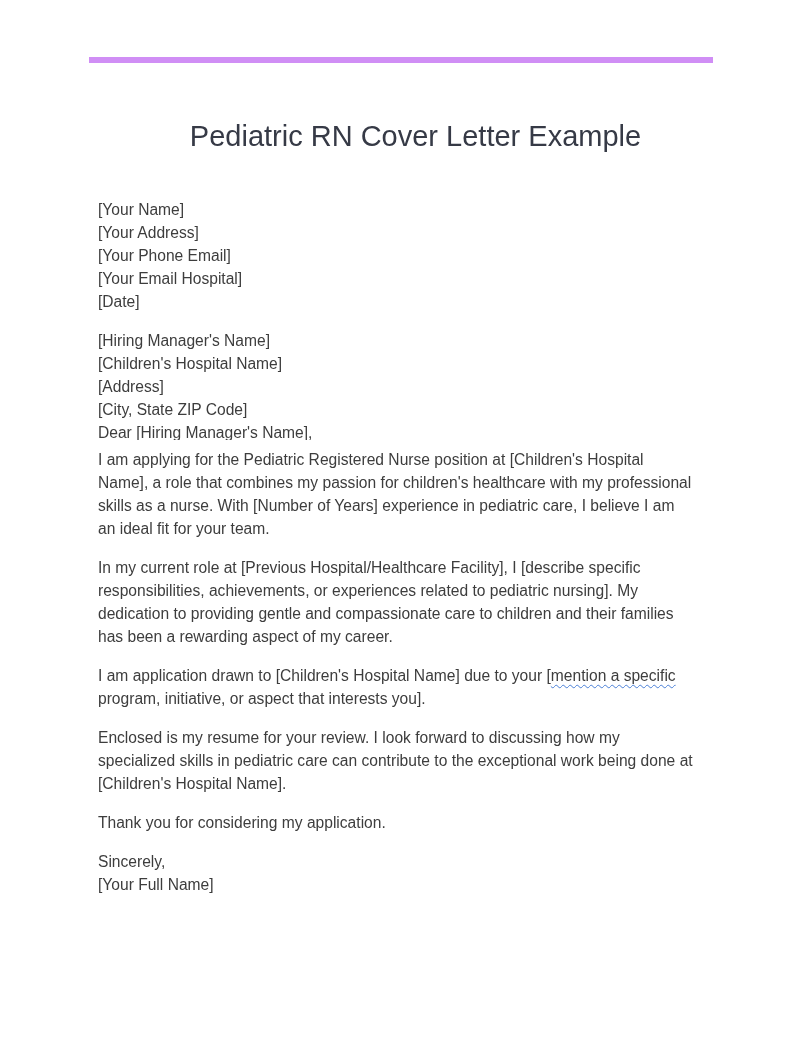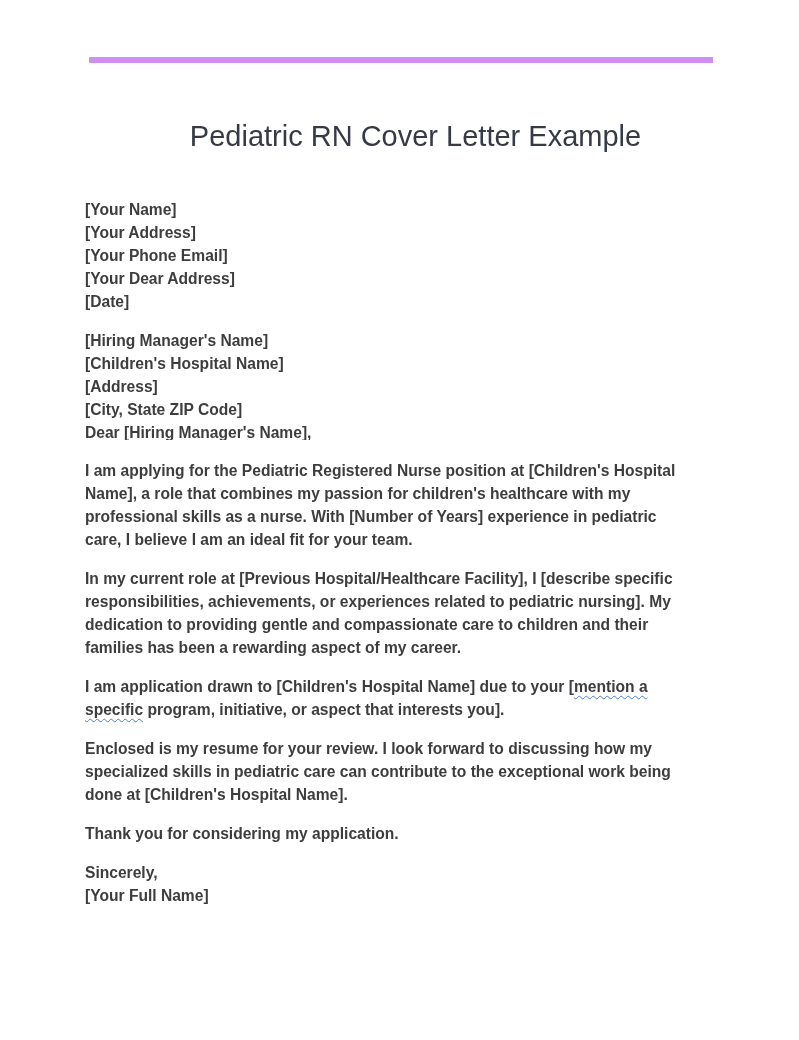--- a/index.html
+++ b/index.html
@@ -30,36 +30,35 @@
       width: 767px;
       text-align: center;
       font-size: 29px;
       color: #363a46;
       font-weight: normal;
       margin: 16px;
       line-height: 40px;
     }
     .letter {
       position: absolute;
-      left: 85px;
+      left: 98px;
       top: 198px;
       width: 600px;
       font-size: 15.6px;
       line-height: 23px;
       color: #3d3d3d;
-      font-weight: bold;
     }
     .block { margin: 0; }
     .line { display: block; white-space: nowrap; }
     .sender { margin-bottom: 16px; }
     .recipient { }
     .salutation-wrap {
       height: 19px;
       overflow: hidden;
-      margin-bottom: 19px;
+      margin-bottom: 8px;
     }
     .para {
       margin: 0 0 16px 0;
       width: 598px;
     }
     .spell {
       text-decoration: underline wavy #4a7fd6;
       text-decoration-thickness: 1px;
       text-underline-offset: 3px;
       text-align: center;
@@ -72,21 +71,21 @@
 <div class="accent-bar"></div>
 
 <h1 class="doc-title">Pediatric RN Cover Letter Example</h1>
 
 <div class="letter">
 
   <div class="block sender">
     <span class="line">[Your Name]</span>
     <span class="line">[Your Address]</span>
     <span class="line">[Your Phone Email]</span>
-    <span class="line">[Your Dear Address]</span>
+    <span class="line">[Your Email Hospital]</span>
     <span class="line">[Date]</span>
   </div>
 
   <div class="block recipient">
     <span class="line">[Hiring Manager's Name]</span>
     <span class="line">[Children's Hospital Name]</span>
     <span class="line">[Address]</span>
     <span class="line">[City, State ZIP Code]</span>
   </div>
 

